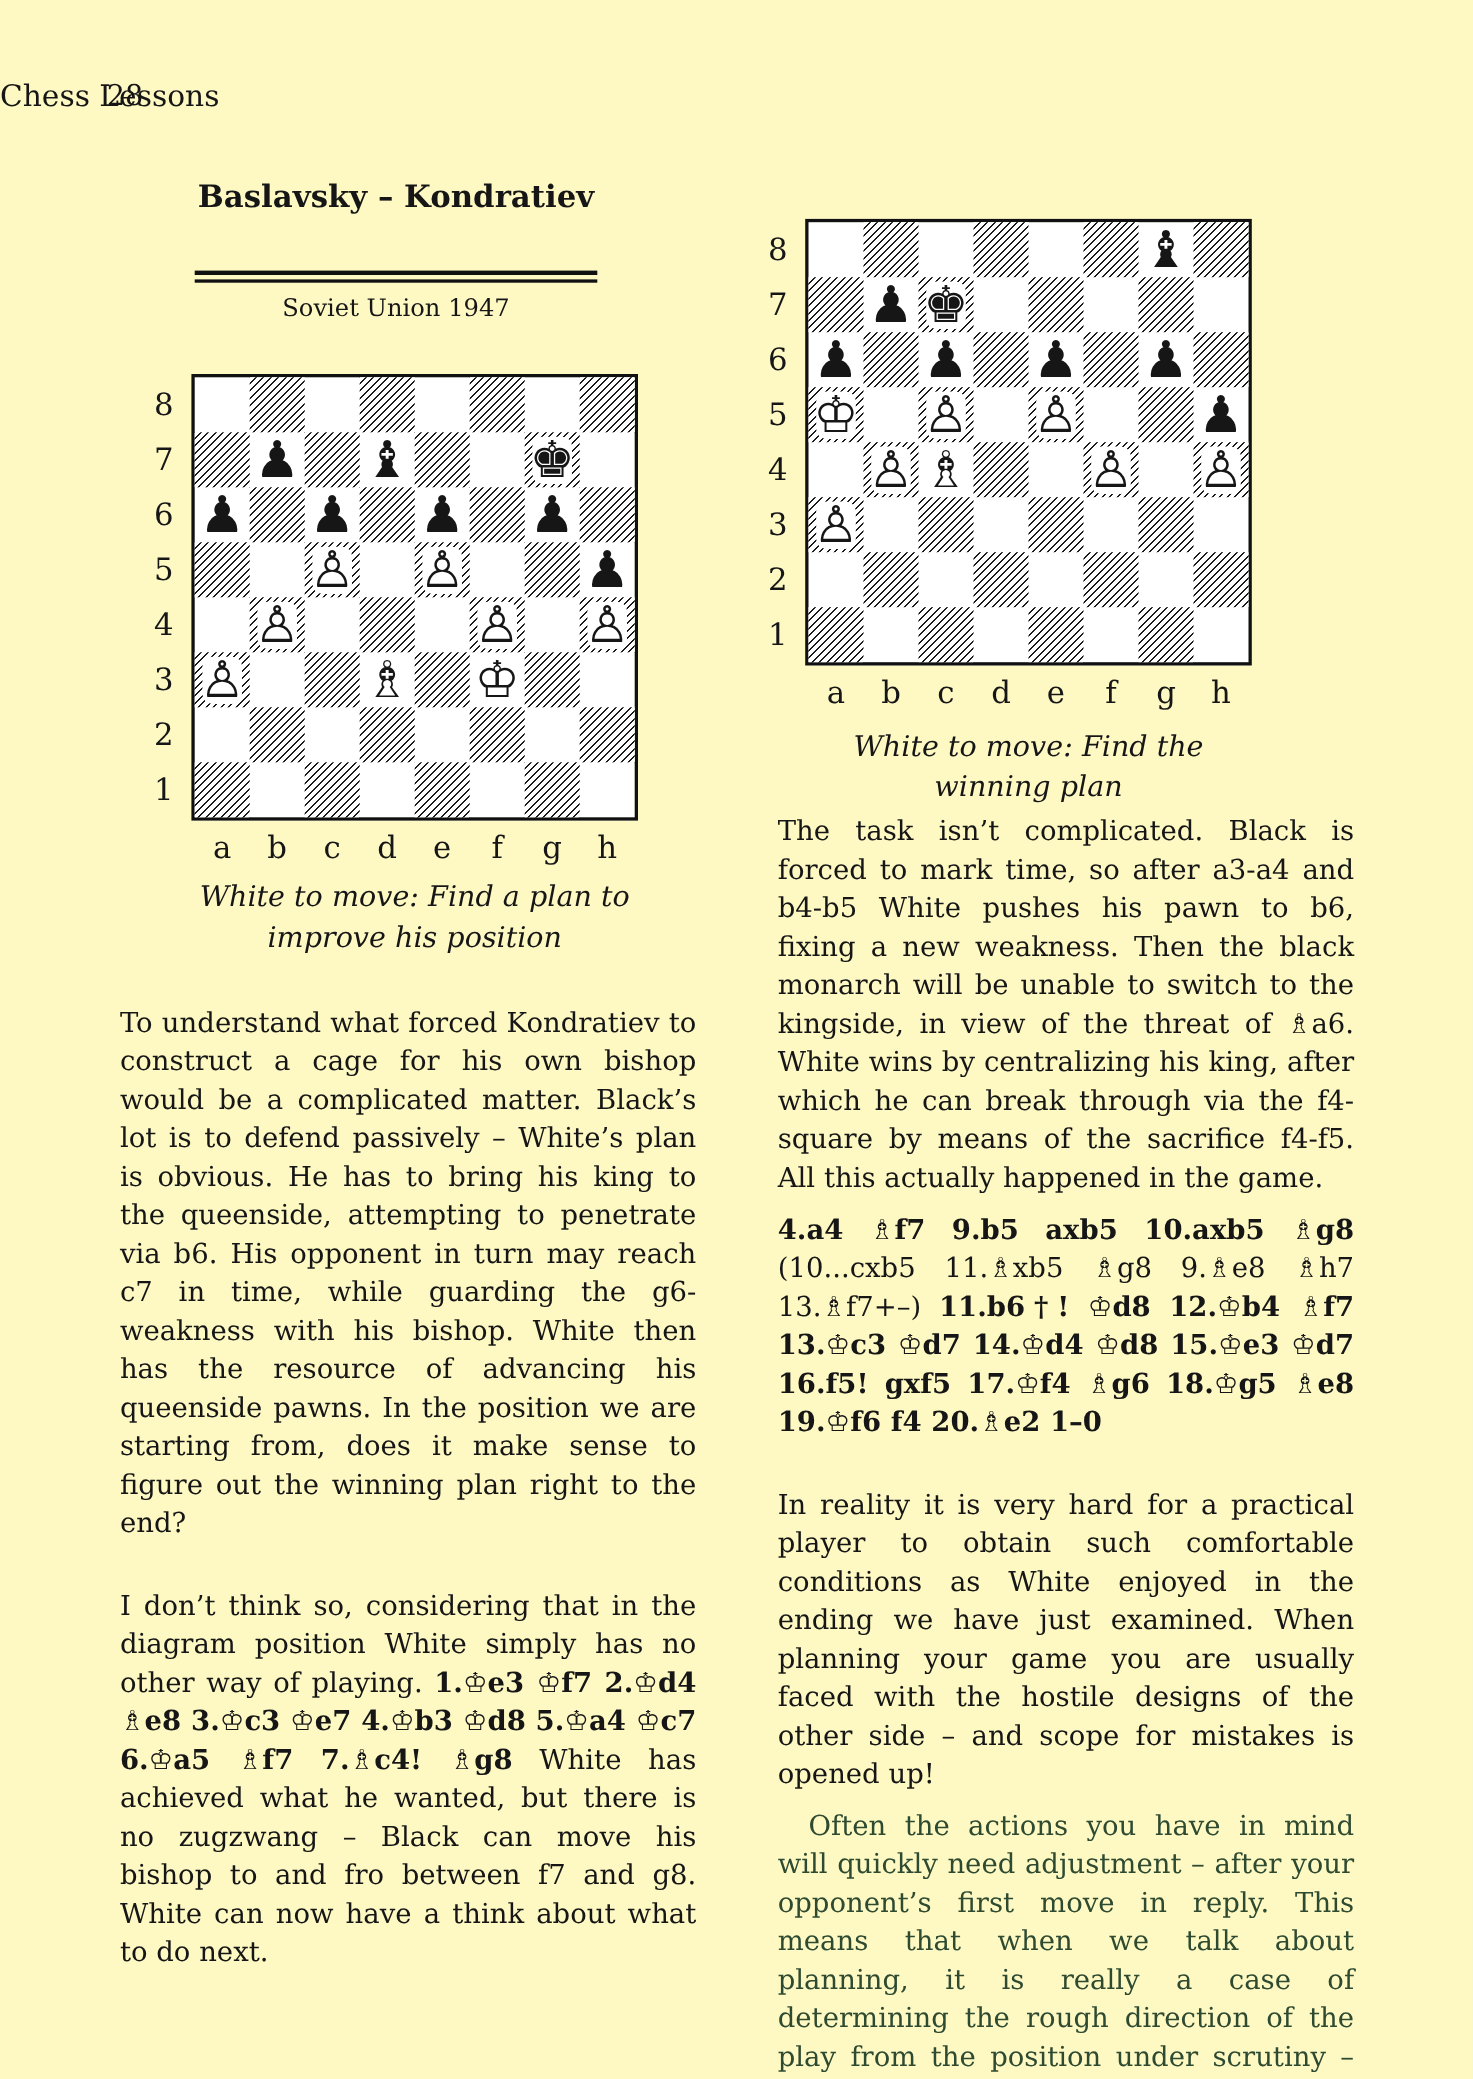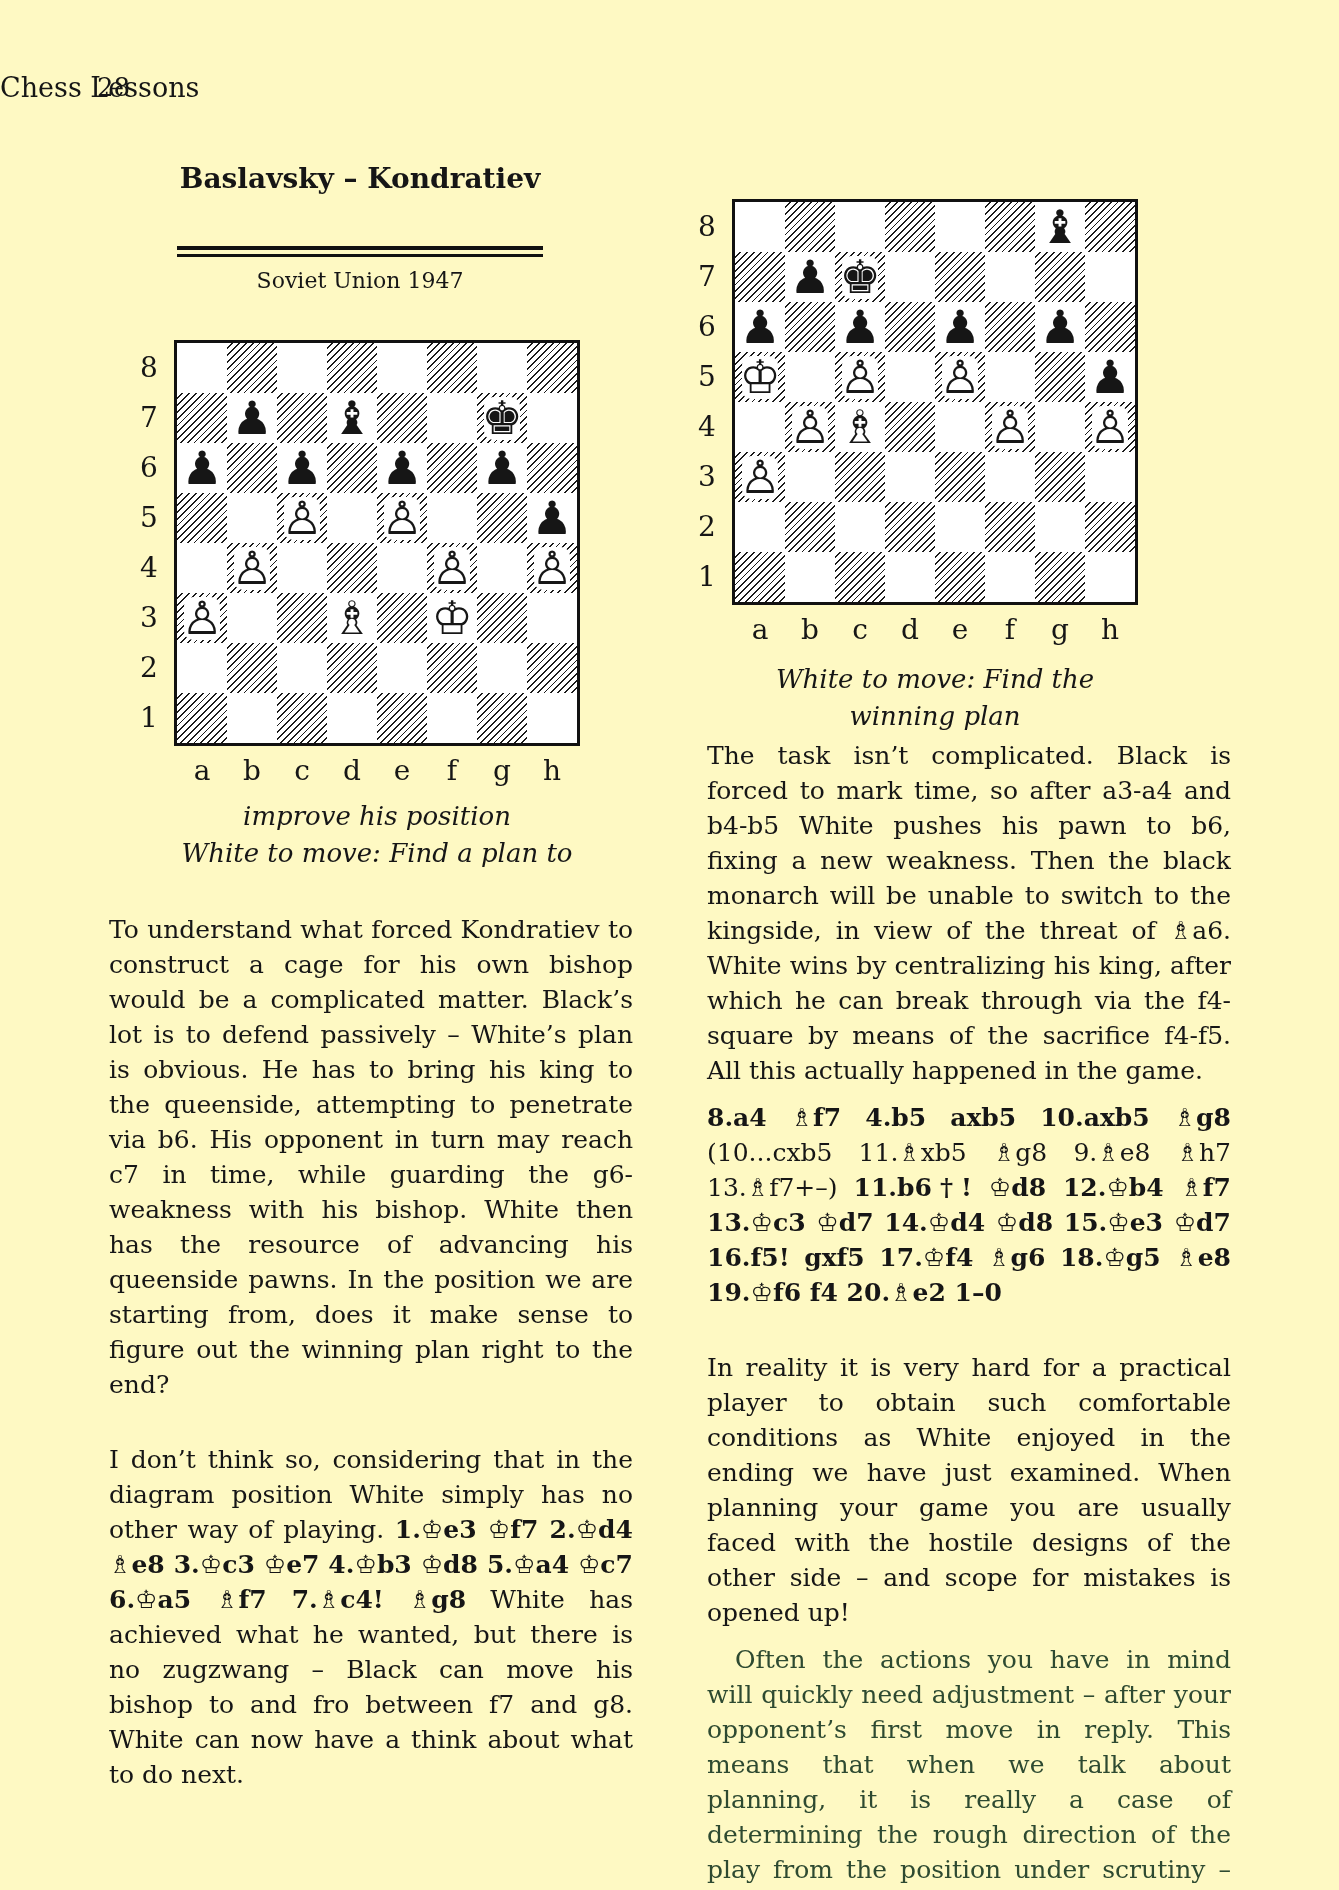--- a/index.html
+++ b/index.html
@@ -184,22 +184,22 @@
           <span>b</span>
           <span>c</span>
           <span>d</span>
           <span>e</span>
           <span>f</span>
           <span>g</span>
           <span>h</span>
         </div>
     </div>
     <div class="caption cl">
+      <div>White to move: Find a plan to</div>
       <div>improve his position</div>
-      <div>White to move: Find a plan to</div>
     </div>
 
     <div class="text tl">
       <p><span>To understand what forced Kondratiev to construct a cage for his own bishop would be a complicated matter. Black’s lot is to defend passively – White’s plan is obvious. He has to bring his king to the queenside, attempting to penetrate via b6. His opponent in turn may reach c7 in time, while guarding the g6-weakness with his bishop. White then has the resource of advancing his queenside pawns. In the position we are starting from, does it make sense to figure out the winning plan right to the end?</span></p>
       <p class="gap"><span>I don’t think so, considering that in the diagram position White simply has no other way of playing. </span><span class="b">1.♔e3 ♔f7 2.♔d4 ♗e8 3.♔c3 ♔e7 4.♔b3 ♔d8 5.♔a4 ♔c7 6.♔a5 ♗f7 7.♗c4! ♗g8</span><span> White has achieved what he wanted, but there is no zugzwang – Black can move his bishop to and fro between f7 and g8. White can now have a think about what to do next.</span></p>
     </div>
   </section>
 
   <section class="col right">
     <div class="diagram dr">
@@ -329,19 +329,19 @@
           <span>g</span>
           <span>h</span>
         </div>
     </div>
     <div class="caption cr">
       <div>White to move: Find the winning plan</div>
     </div>
 
     <div class="text tr">
       <p><span>The task isn’t complicated. Black is forced to mark time, so after a3-a4 and b4-b5 White pushes his pawn to b6, fixing a new weakness. Then the black monarch will be unable to switch to the kingside, in view of the threat of ♗a6. White wins by centralizing his king, after which he can break through via the f4-square by means of the sacrifice f4-f5. All this actually happened in the game.</span></p>
-      <p><span class="b">8.a4 ♗f7 4.b5 axb5 10.axb5 ♗g8</span><span> (10...cxb5 11.♗xb5 ♗g8 9.♗e8 ♗h7 13.♗f7+–) </span><span class="b">11.b6†! ♔d8 12.♔b4 ♗f7 13.♔c3 ♔d7 14.♔d4 ♔d8 15.♔e3 ♔d7 16.f5! gxf5 17.♔f4 ♗g6 18.♔g5 ♗e8 19.♔f6 f4 20.♗e2 1–0</span></p>
+      <p><span class="b">4.a4 ♗f7 9.b5 axb5 10.axb5 ♗g8</span><span> (10...cxb5 11.♗xb5 ♗g8 9.♗e8 ♗h7 13.♗f7+–) </span><span class="b">11.b6†! ♔d8 12.♔b4 ♗f7 13.♔c3 ♔d7 14.♔d4 ♔d8 15.♔e3 ♔d7 16.f5! gxf5 17.♔f4 ♗g6 18.♔g5 ♗e8 19.♔f6 f4 20.♗e2 1–0</span></p>
       <p class="gap"><span>In reality it is very hard for a practical player to obtain such comfortable conditions as White enjoyed in the ending we have just examined. When planning your game you are usually faced with the hostile designs of the other side – and scope for mistakes is opened up!</span></p>
       <p class="green indent"><span>Often the actions you have in mind will quickly need adjustment – after your opponent’s first move in reply. This means that when we talk about planning, it is really a case of determining the rough direction of the play from the position under scrutiny – for instance by identifying the part of the board where you need to take action, deciding</span></p>
     </div>
   </section>
 
 </div>
 
 </body></html>

